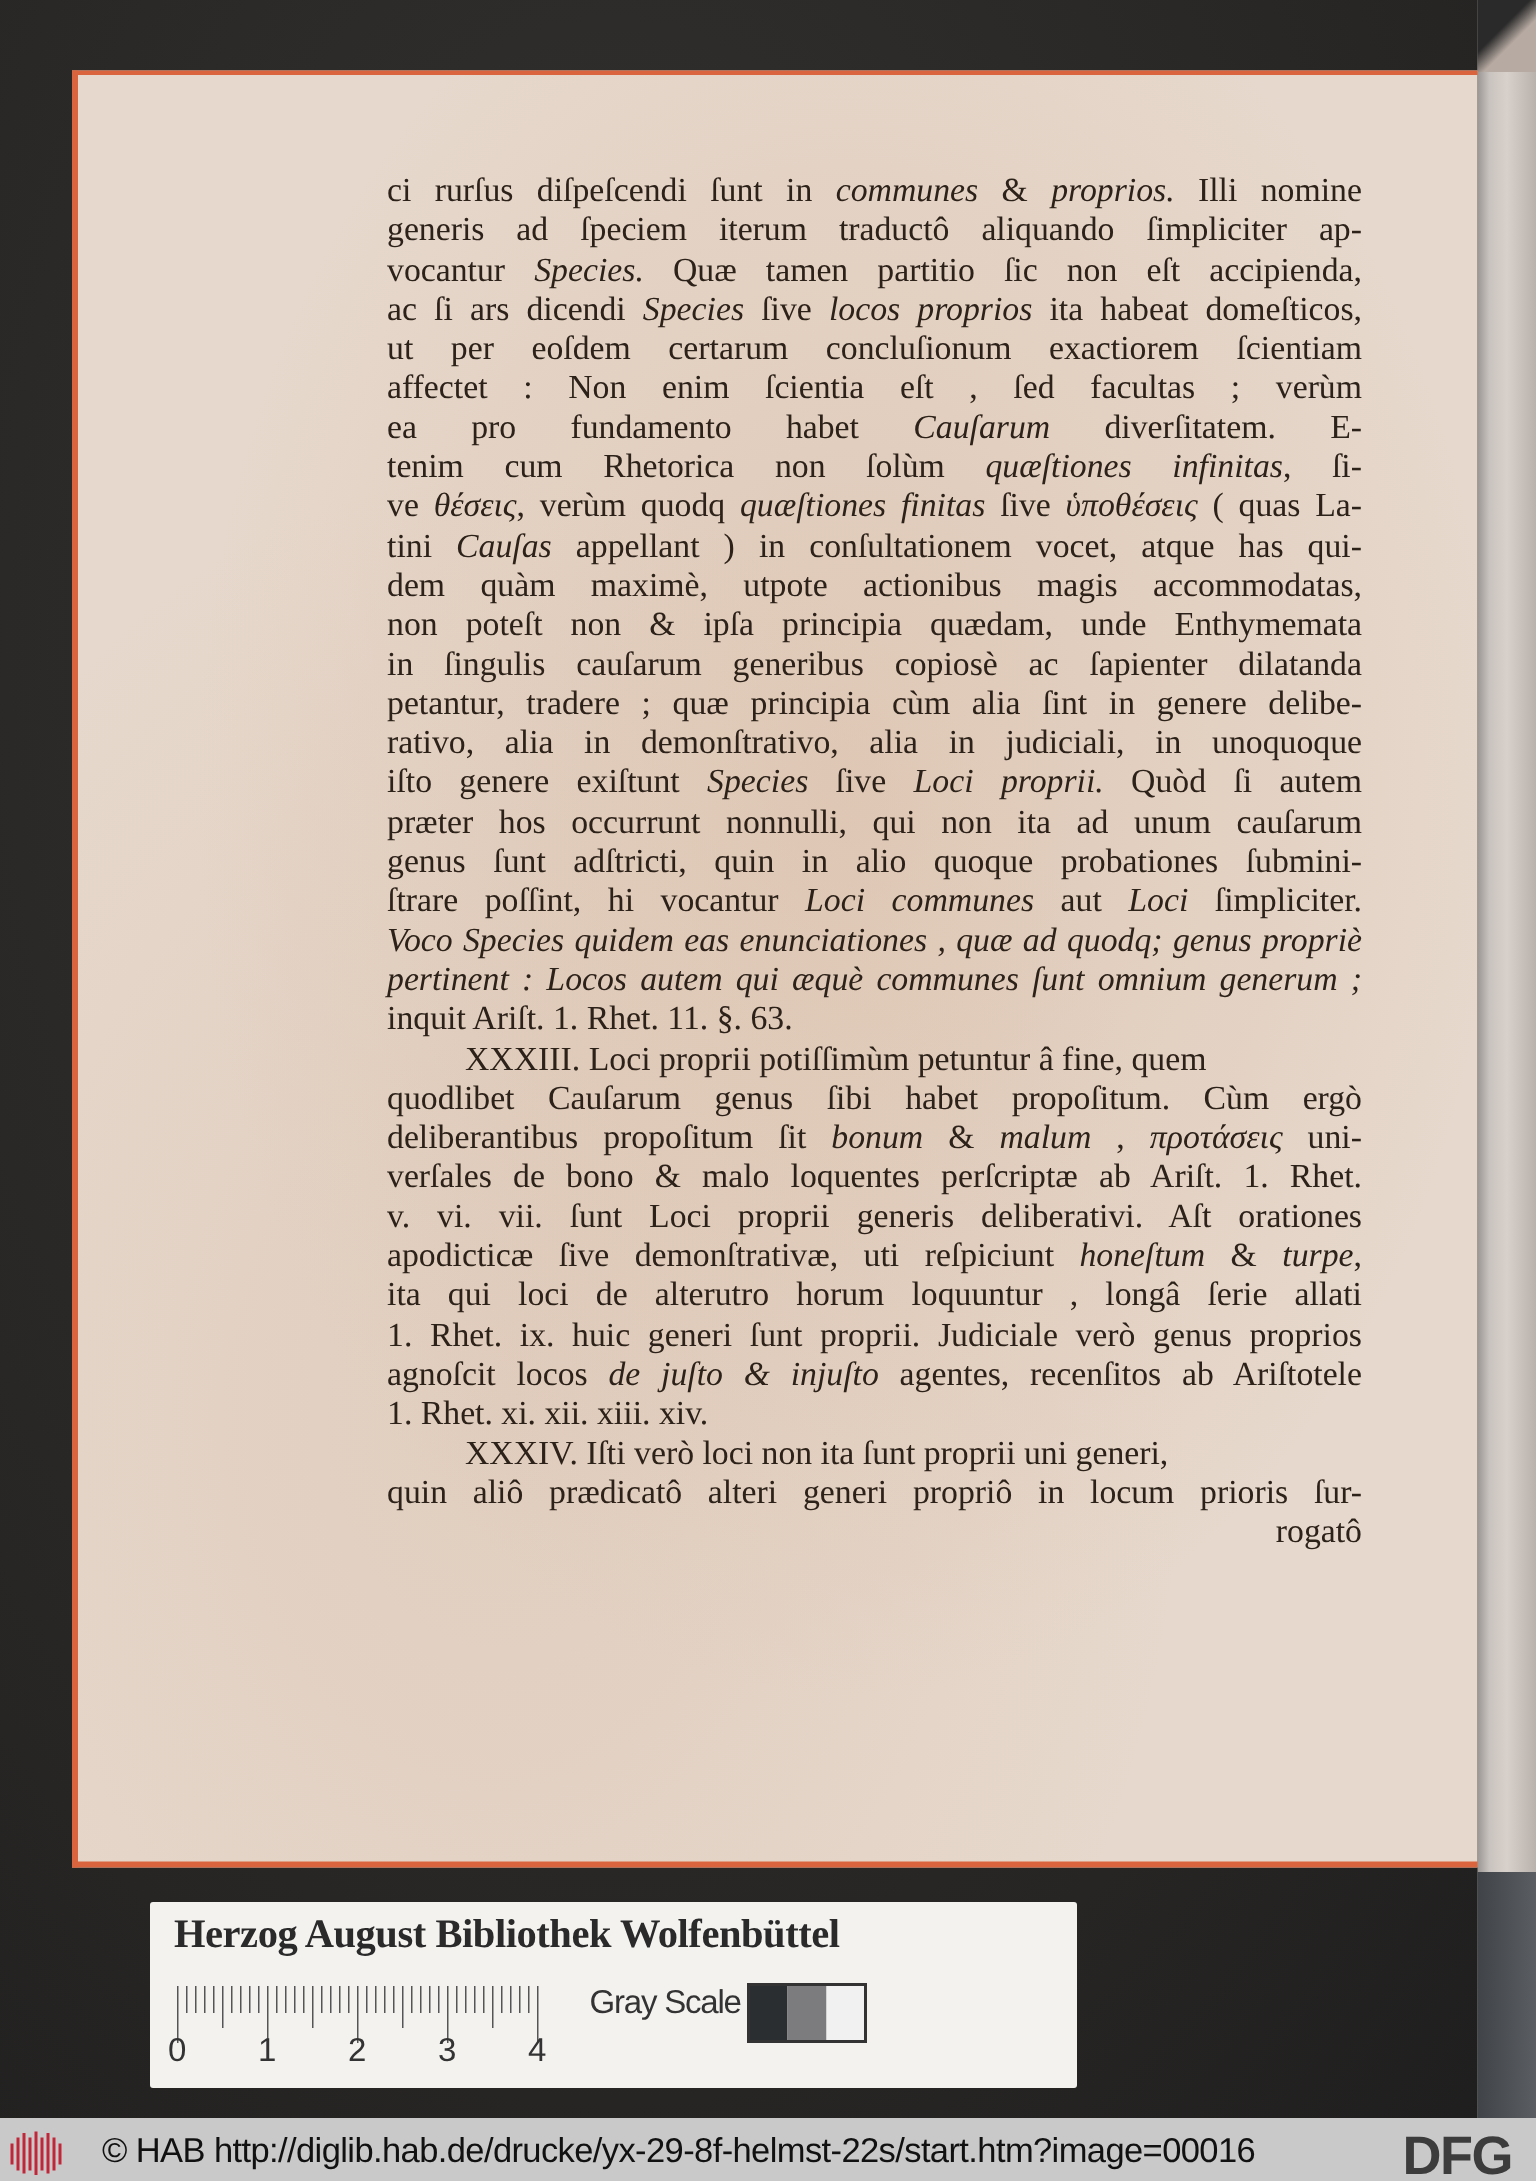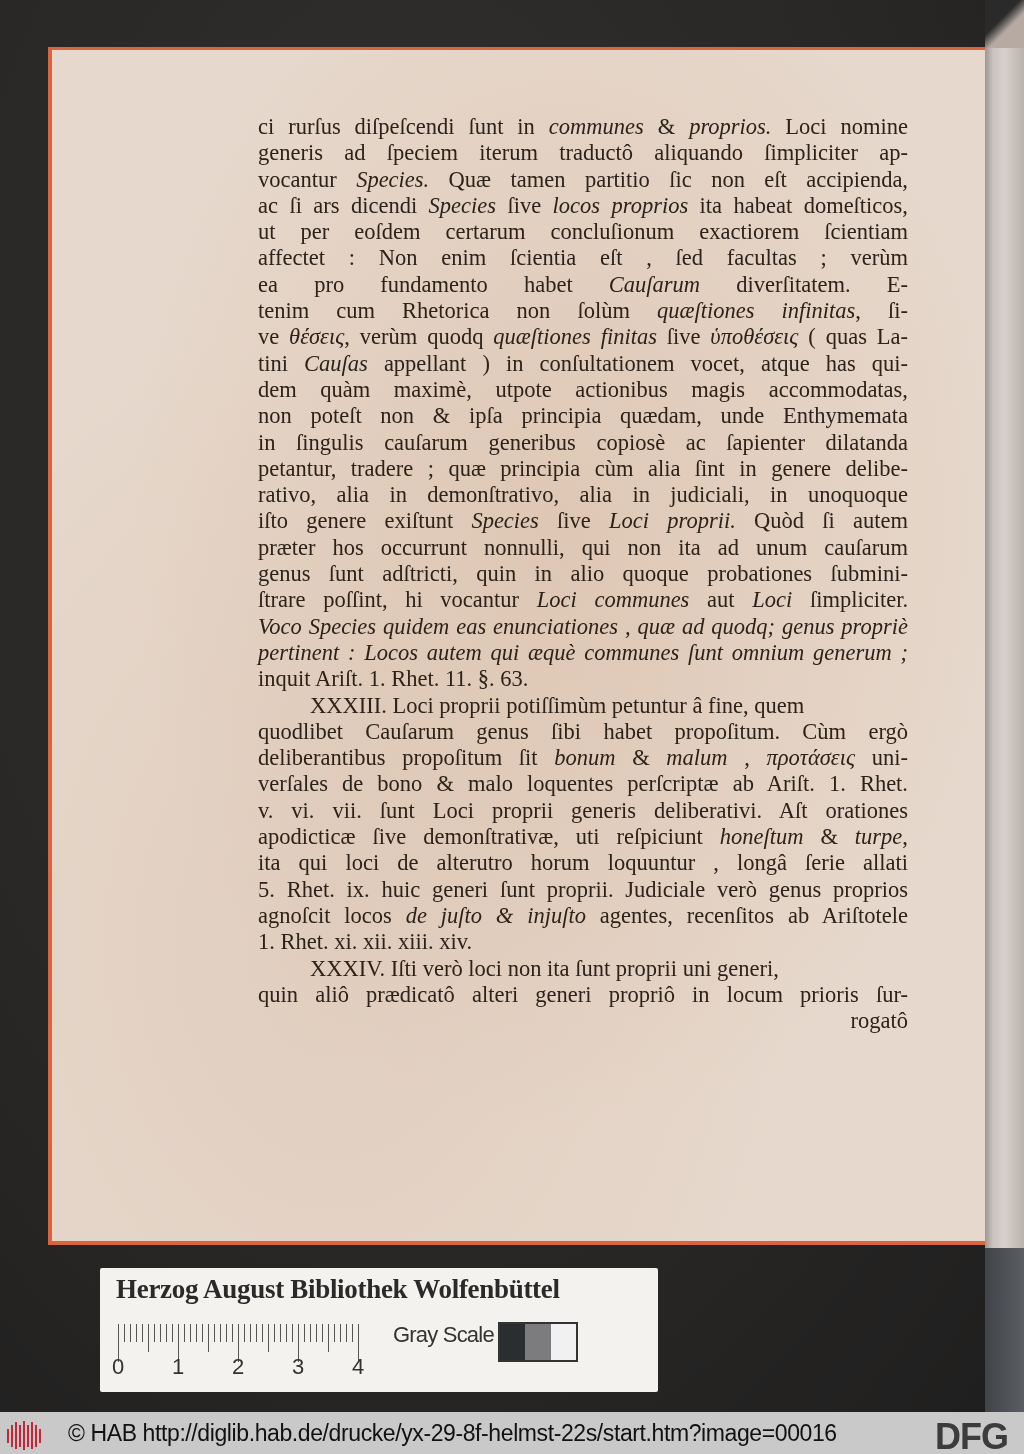--- a/index.html
+++ b/index.html
@@ -36,21 +36,21 @@
     color:#2d2219;
     font-size:22.5px; line-height:26.3px;
     font-family: "Liberation Serif", serif;
   }
   .line { display:block; white-space:nowrap; text-align:justify; text-align-last:justify; height:26.3px; }
   .line.last { text-align-last:left; }
   .line.indent { padding-left:52px; }
   .line.right { text-align:left; text-align-last:right; }
   .it { font-style:italic; }
   .card {
-    position:absolute; left:100px; top:1268px; width:558px; height:124px;
+    position:absolute; left:100px; top:1268px; width:618px; height:124px;
     background:#f3f2ef; border-radius:2px;
   }
   .card-title {
     position:absolute; left:16px; top:6px;
     font-family:"Liberation Serif", serif; font-weight:bold; font-size:27px; color:#2a2a2a;
     letter-spacing:-0.3px;
   }
   .ruler { position:absolute; left:18px; top:56px; width:250px; height:38px; }
   .tick { position:absolute; top:0; width:1px; background:#555; }
   .ruler-label { position:absolute; top:86px; font-family:"Liberation Sans", sans-serif; font-size:22px; color:#333; }
@@ -79,21 +79,21 @@
 
 <div class="backdrop"></div>
 <div class="right-strip">
   <div class="top"></div>
   <div class="bottom"></div>
 </div>
 
 <div class="page"></div>
 
 <div class="text-block" id="text-block">
-    <span class="line"><span>ci rurſus diſpeſcendi ſunt in </span><span class="it">communes</span><span> &amp; </span><span class="it">proprios.</span><span>     Loci nomine</span></span>
+    <span class="line"><span>ci rurſus diſpeſcendi ſunt in </span><span class="it">communes</span><span> &amp; </span><span class="it">proprios.</span><span>     Illi nomine</span></span>
     <span class="line"><span>generis ad ſpeciem iterum traductô aliquando ſimpliciter ap-</span></span>
     <span class="line"><span>vocantur </span><span class="it">Species.</span><span>    Quæ tamen partitio ſic non eſt accipienda,</span></span>
     <span class="line"><span>ac ſi ars dicendi </span><span class="it">Species</span><span> ſive </span><span class="it">locos proprios</span><span> ita habeat domeſticos,</span></span>
     <span class="line"><span>ut per eoſdem certarum concluſionum exactiorem ſcientiam</span></span>
     <span class="line"><span>affectet : Non enim ſcientia eſt , ſed facultas ; verùm</span></span>
     <span class="line"><span>ea pro fundamento habet </span><span class="it">Cauſarum</span><span> diverſitatem.    E-</span></span>
     <span class="line"><span>tenim cum Rhetorica non ſolùm </span><span class="it">quæſtiones infinitas</span><span>, ſi-</span></span>
     <span class="line"><span>ve </span><span class="it">θέσεις</span><span>, verùm quodq </span><span class="it">quæſtiones finitas</span><span> ſive </span><span class="it">ὑποθέσεις</span><span> ( quas La-</span></span>
     <span class="line"><span>tini </span><span class="it">Cauſas</span><span> appellant ) in conſultationem vocet, atque has qui-</span></span>
     <span class="line"><span>dem quàm maximè, utpote actionibus magis accommodatas,</span></span>
@@ -108,21 +108,21 @@
     <span class="line"><span class="it">Voco Species quidem eas enunciationes , quæ ad quodq; genus propriè</span></span>
     <span class="line"><span class="it">pertinent : Locos autem qui æquè communes ſunt omnium generum ;</span></span>
     <span class="line last"><span>inquit Ariſt. 1. Rhet. 11. §. 63.</span></span>
     <span class="line indent last"><span>XXXIII.  Loci proprii potiſſimùm petuntur â fine, quem</span></span>
     <span class="line"><span>quodlibet Cauſarum genus ſibi habet propoſitum.    Cùm ergò</span></span>
     <span class="line"><span>deliberantibus propoſitum ſit </span><span class="it">bonum</span><span> &amp; </span><span class="it">malum</span><span> , </span><span class="it">προτάσεις</span><span> uni-</span></span>
     <span class="line"><span>verſales de bono &amp; malo loquentes perſcriptæ ab Ariſt. 1. Rhet.</span></span>
     <span class="line"><span>v. vi. vii. ſunt Loci proprii generis deliberativi.    Aſt orationes</span></span>
     <span class="line"><span>apodicticæ ſive demonſtrativæ, uti reſpiciunt </span><span class="it">honeſtum</span><span> &amp; </span><span class="it">turpe</span><span>,</span></span>
     <span class="line"><span>ita qui loci de alterutro horum loquuntur , longâ ſerie allati</span></span>
-    <span class="line"><span>5. Rhet. ix. huic generi ſunt proprii. Judiciale verò genus proprios</span></span>
+    <span class="line"><span>1. Rhet. ix. huic generi ſunt proprii. Judiciale verò genus proprios</span></span>
     <span class="line"><span>agnoſcit locos </span><span class="it">de juſto &amp; injuſto</span><span> agentes, recenſitos ab Ariſtotele</span></span>
     <span class="line last"><span>1. Rhet. xi. xii. xiii. xiv.</span></span>
     <span class="line indent last"><span>XXXIV.   Iſti verò loci non ita ſunt proprii uni generi,</span></span>
     <span class="line"><span>quin aliô prædicatô alteri generi propriô in locum prioris ſur-</span></span>
     <span class="line right"><span>rogatô</span></span>
   </div>
 
 <div class="card">
   <div class="card-title">Herzog August Bibliothek Wolfenbüttel</div>
   <div class="ruler" id="ruler">

